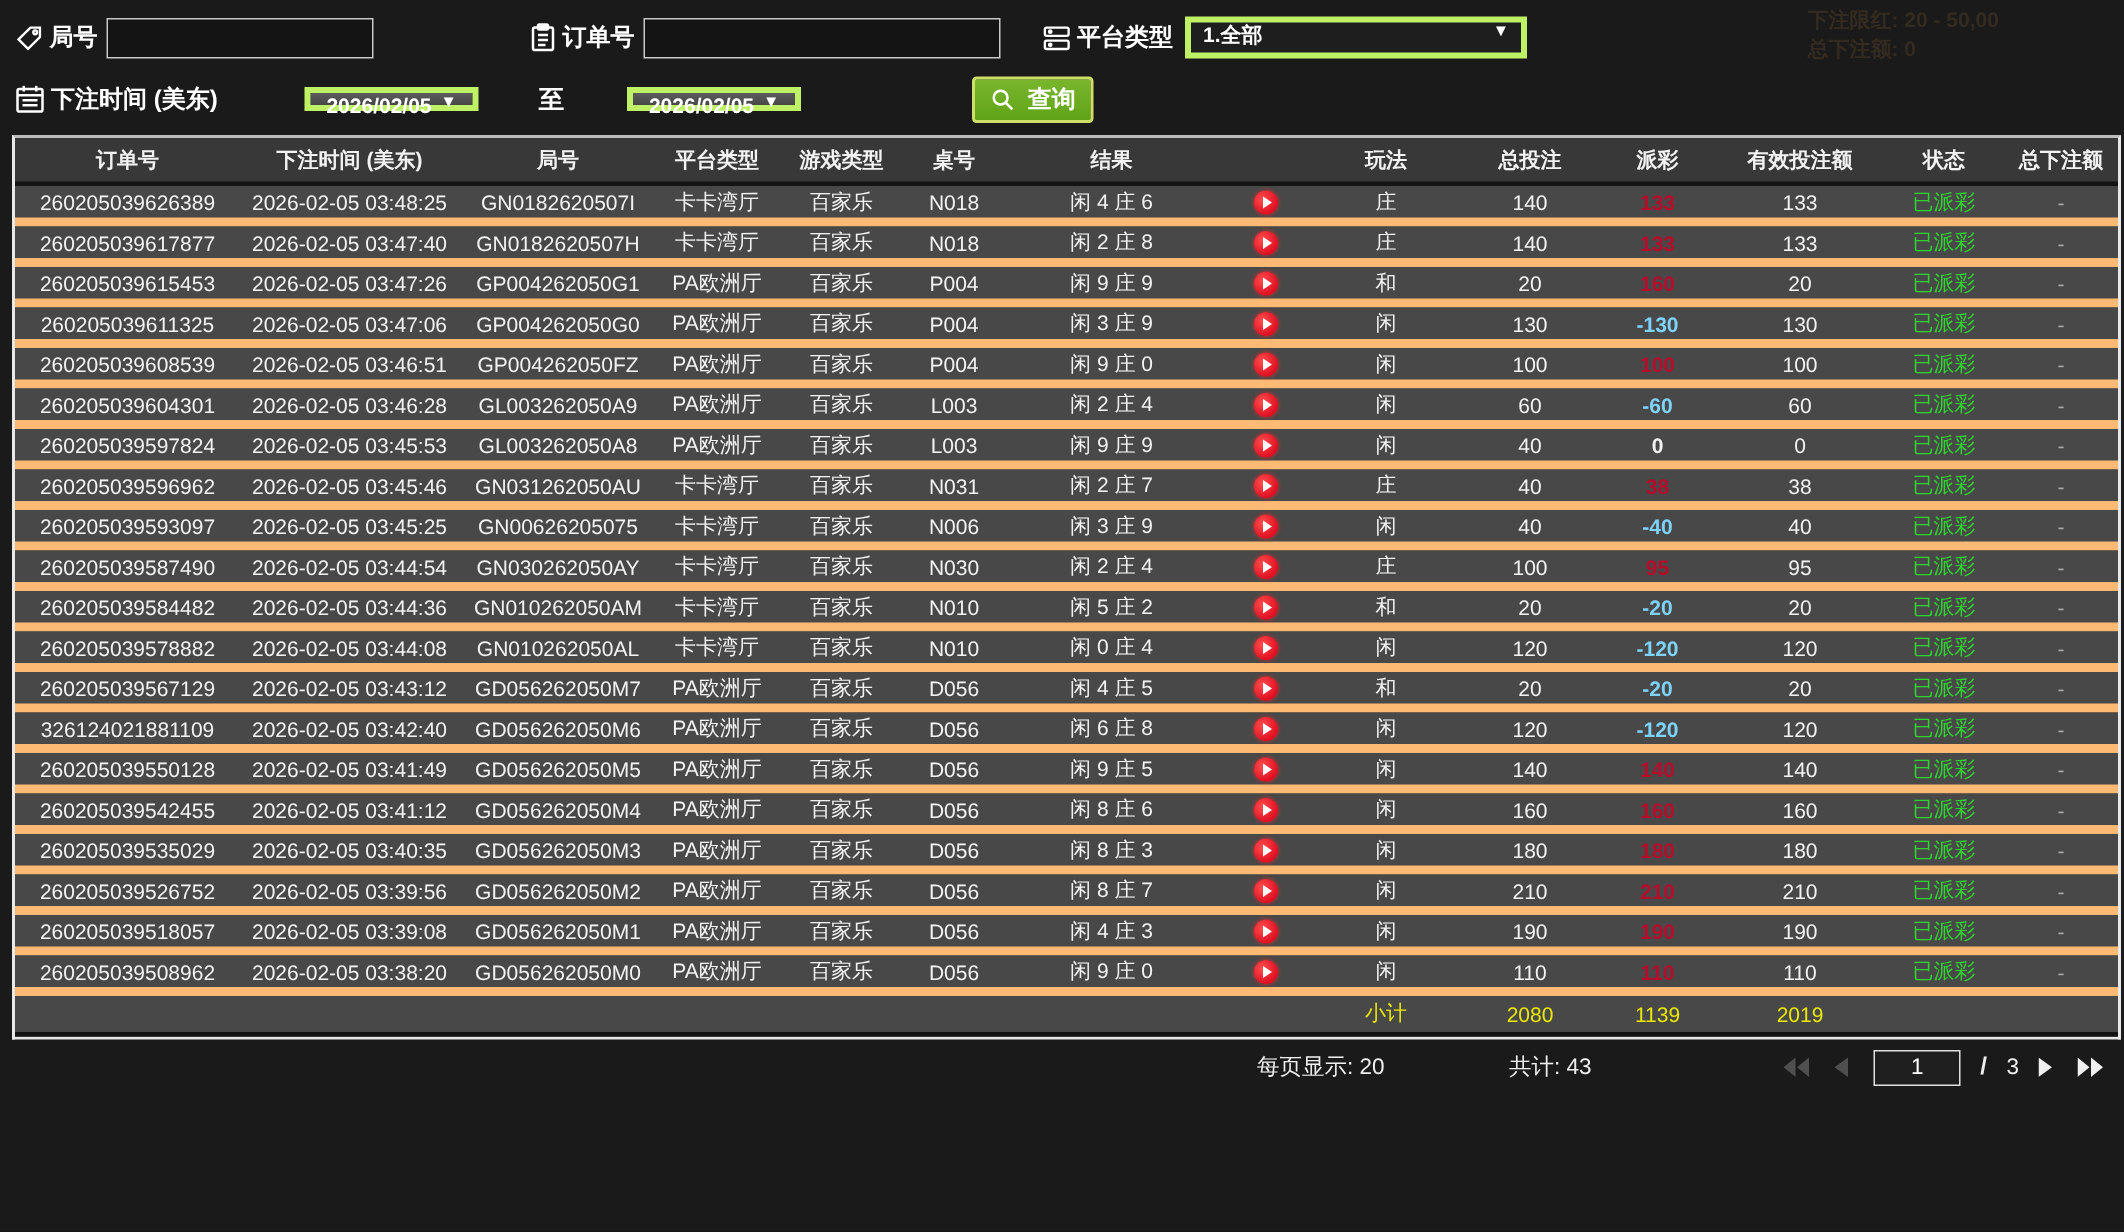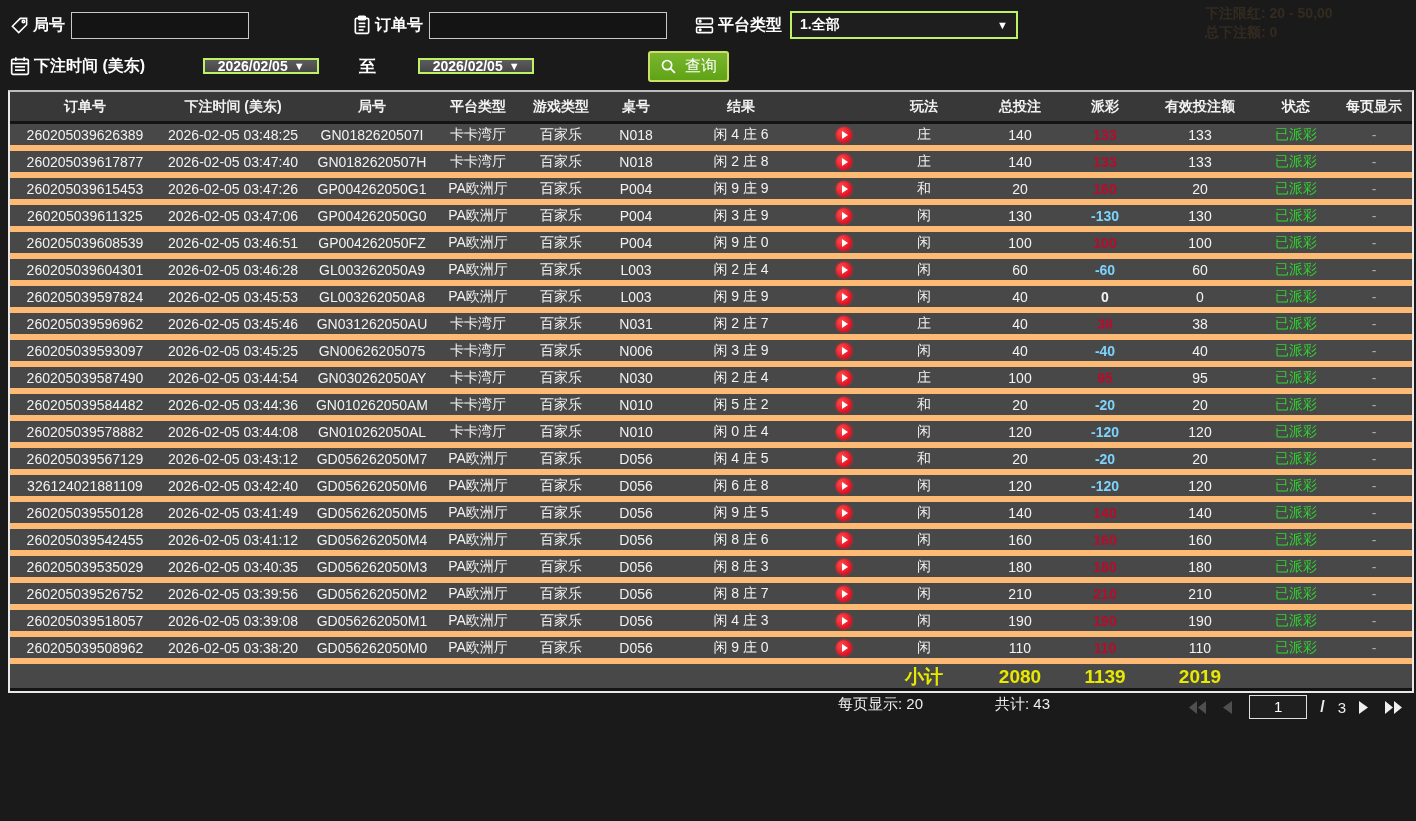--- a/index.html
+++ b/index.html
@@ -16,36 +16,36 @@
   .frow2 { margin-top:6px; height:36px; }
   .flabel { font-weight:bold; font-size:16px; color:#fff; white-space:nowrap; }
   .icon { display:inline-flex; margin-right:4px; }
   .tinput {
     background:#141414; border:1px solid #c9c9c9; color:#fff;
     height:27px; font-size:14px; padding:0 6px; outline:none;
   }
   .inp-game { width:178px; margin-left:6px; }
   .inp-order { width:238px; margin-left:6px; }
   .sel {
-    display:flex; align-items:center; justify-content:space-between;
-    border:2px solid #bef264; color:#fff; font-weight:bold; font-size:14px;
+    display:flex; justify-content:space-between;
+    border:4px solid #bef264; color:#fff; font-weight:bold; font-size:14px;
     padding:0 8px; cursor:pointer;
   }
   .sel-platform { width:228px; height:28px; background:#1e1e1e; margin-left:8px; }
   .sel-date { width:116px; height:16px; background:linear-gradient(#5c5c5c,#474747); justify-content:center; gap:6px; }
   .caret { font-size:11px; color:#fff; }
   .gap1 { width:104px; } .gap2 { width:28px; }
   .lbl-between { font-weight:bold; font-size:17px; margin:0 42px 0 40px; }
   .date1 { margin-left:58px; }
   .btn-search {
     margin-left:114px;
     display:flex; align-items:center; gap:4px;
     background:linear-gradient(#79b62e,#60a316);
     border:2px solid #cddf66; border-radius:3px;
-    color:#fff; font-weight:normal; font-size:16px;
+    color:#fff; font-weight:bold; font-size:16px;
     height:31px; padding:0 10px; cursor:pointer;
     font-family:inherit;
   }
   .faint {
     position:absolute; top:4px; left:1205px; width:260px;
     color:#332b20; font-size:14px; font-weight:bold; line-height:19px;
     white-space:nowrap; overflow:hidden;
   }
   
   .table {
@@ -71,27 +71,27 @@
     display:inline-block; width:16px; height:16px; border-radius:50%;
     background:radial-gradient(circle at 35% 35%, #ff4d4d, #e00f22 70%);
     position:relative; cursor:pointer; vertical-align:middle;
     box-shadow:0 0 3px rgba(255,40,40,.8);
   }
   .play::after {
     content:""; position:absolute; left:6px; top:4px;
     border-left:6px solid #fff; border-top:4px solid transparent; border-bottom:4px solid transparent;
   }
   .sumrow { background:#484848; height:27px; border-bottom:3px solid #141414; }
-  .sumrow .cell { color:#e8e800; font-weight:bold; font-size:19px; }
+  .sumrow .cell { color:#e8e800; font-weight:normal; font-size:14px; }
   .sum-label { grid-column:9; } .sum-bet { grid-column:10; } .sum-pay { grid-column:11; } .sum-valid { grid-column:12; }
   .totalrow { border-bottom:none; }
   
   .footer {
-    height:33px; margin-top:2px; display:flex; align-items:flex-start;
-    font-size:15px; color:#eee;
+    height:33px; margin-top:2px; display:flex; align-items:center;
+    font-size:15px; color:#eee;gap:11px;
   }
   .pagesize { margin-left:838px; }
   .totcount { margin-left:72px; }
   .pager { margin-left:auto; margin-right:10px; display:flex; align-items:center; gap:13px; }
   .pbtn { background:none; border:none; padding:0; cursor:pointer; display:flex; align-items:center; }
   .pagebox {
     width:58px; height:24px; border:1px solid #e0e0e0; background:#1f1f1f;
     color:#fff; text-align:center; line-height:22px; font-size:15px; cursor:text;
   }
   .pslash { font-weight:bold; font-size:16px; }
@@ -182,21 +182,21 @@
       <div class="cell hcell">平台类型</div>
       <div class="cell hcell">游戏类型</div>
       <div class="cell hcell">桌号</div>
       <div class="cell hcell">结果</div>
       <div class="cell hcell"></div>
       <div class="cell hcell">玩法</div>
       <div class="cell hcell">总投注</div>
       <div class="cell hcell">派彩</div>
       <div class="cell hcell">有效投注额</div>
       <div class="cell hcell">状态</div>
-      <div class="cell hcell">每页显示</div>
+      <div class="cell hcell">总下注额</div>
     </div>
   <div>
   <div class="grid row">
     <div class="cell">260205039626389</div>
     <div class="cell">2026-02-05 03:48:25</div>
     <div class="cell">GN0182620507I</div>
     <div class="cell">卡卡湾厅</div>
     <div class="cell">百家乐</div>
     <div class="cell">N018</div>
     <div class="cell">闲 4 庄 6</div>

